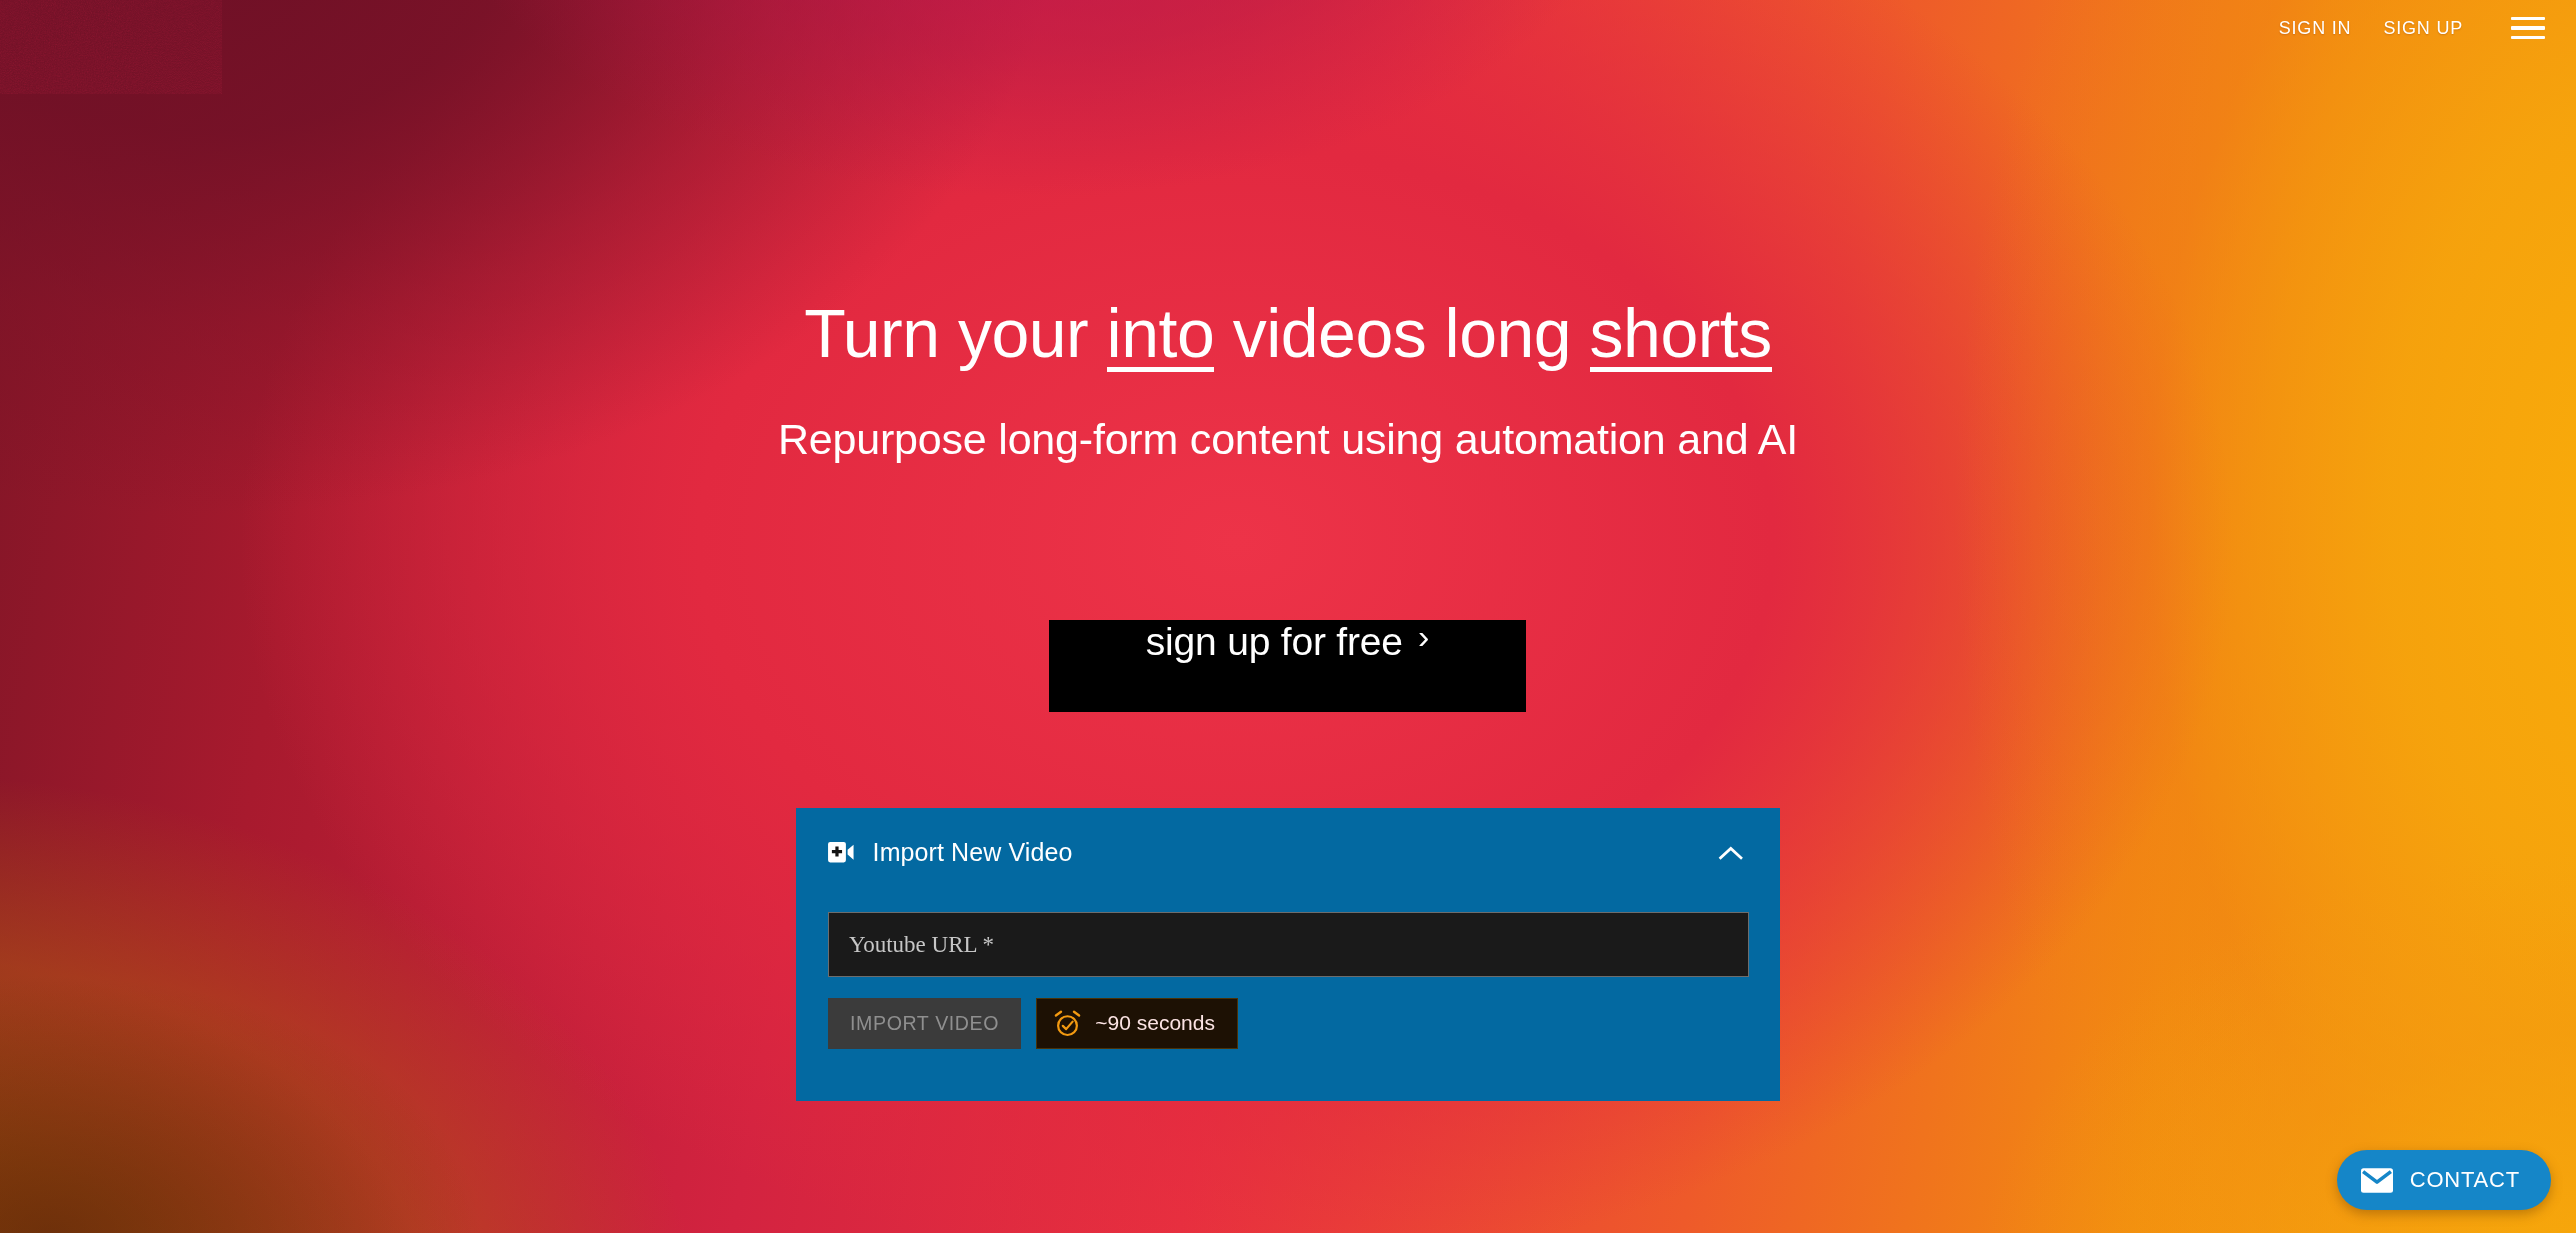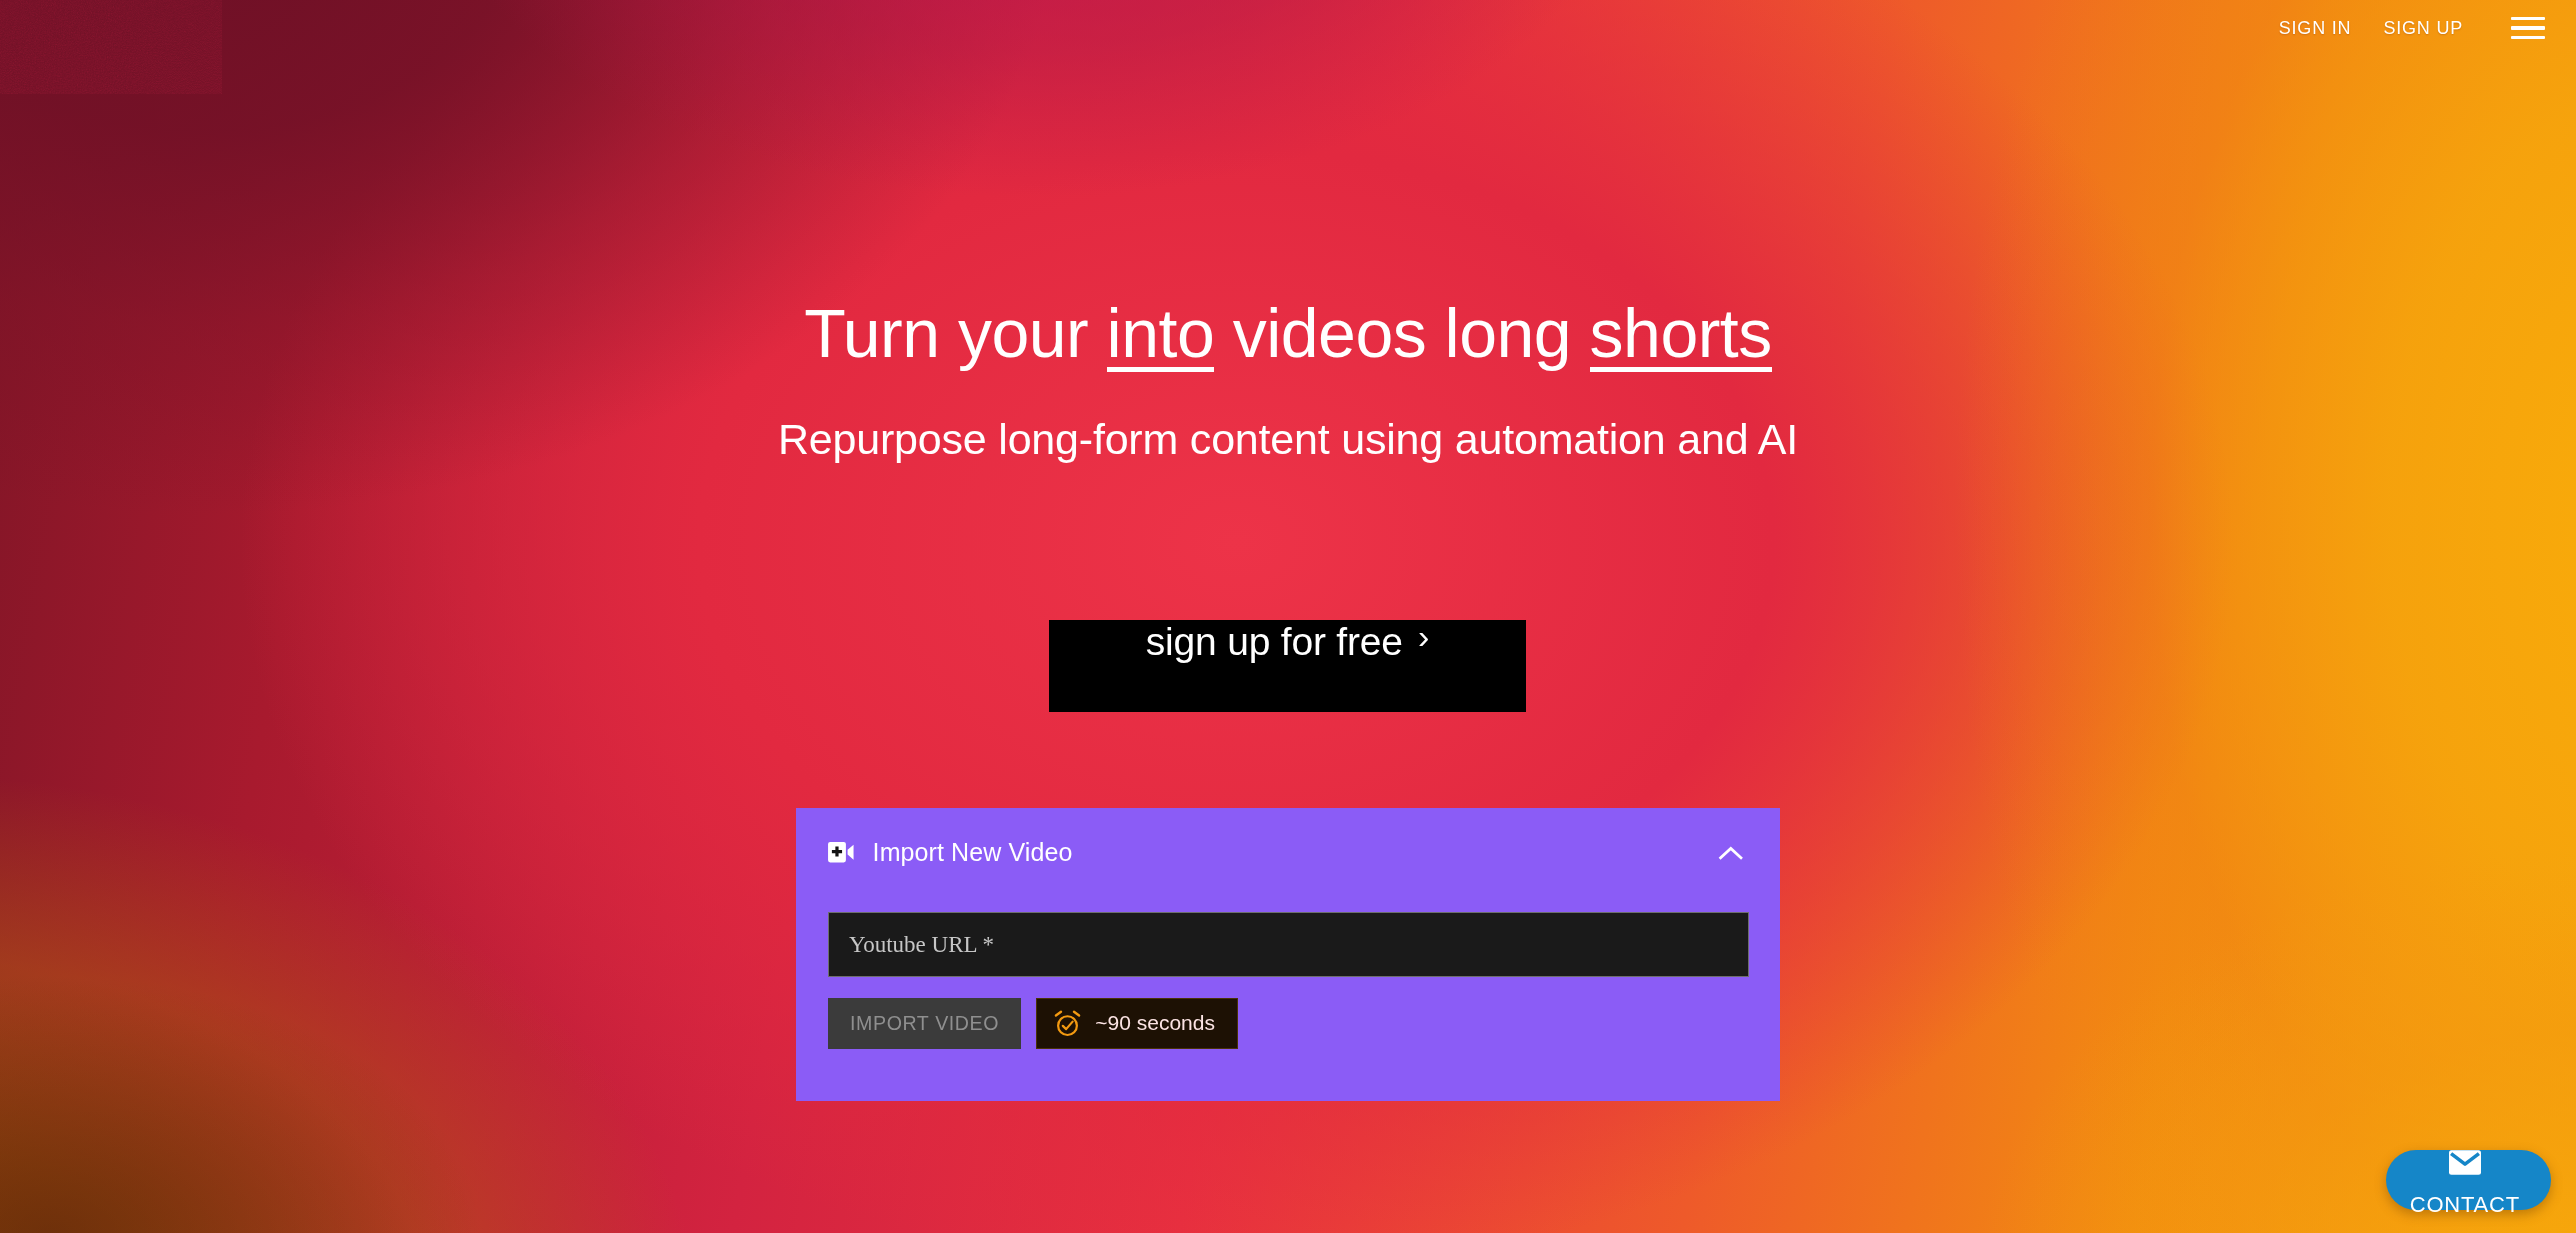--- a/index.html
+++ b/index.html
@@ -178,21 +178,21 @@
     transform: translateY(-0.9px);
   }
 
   
   .panel {
     position: absolute;
     top: 808px;
     left: 796px;
     width: 984px;
     height: 293px;
-    background: #8b5cf6;
+    background: #0369a1;
     z-index: 12;
   }
   .panel-head {
     display: flex;
     align-items: center;
     height: 89px;
     padding: 0 32px 0 32px;
   }
   .vid-icon {
     width: 25.6px;
@@ -277,21 +277,20 @@
     border-radius: 30px;
     background: #1586C8;
     color: #ffffff;
     display: flex;
     align-items: center;
     gap: 17px;
     border: none;
     cursor: pointer;
     box-shadow: 0 4.3px 12px rgba(90,45,0,0.35);
     z-index: 30;
-    flex-direction: column;
   }
   .contact-label {
     font-size: 22px;
     letter-spacing: 0.8px;
     white-space: nowrap;
   }
   .mail-icon { width: 32px; height: 25px; flex: none; display: block; }
 </style>
 </head>
 <body>

